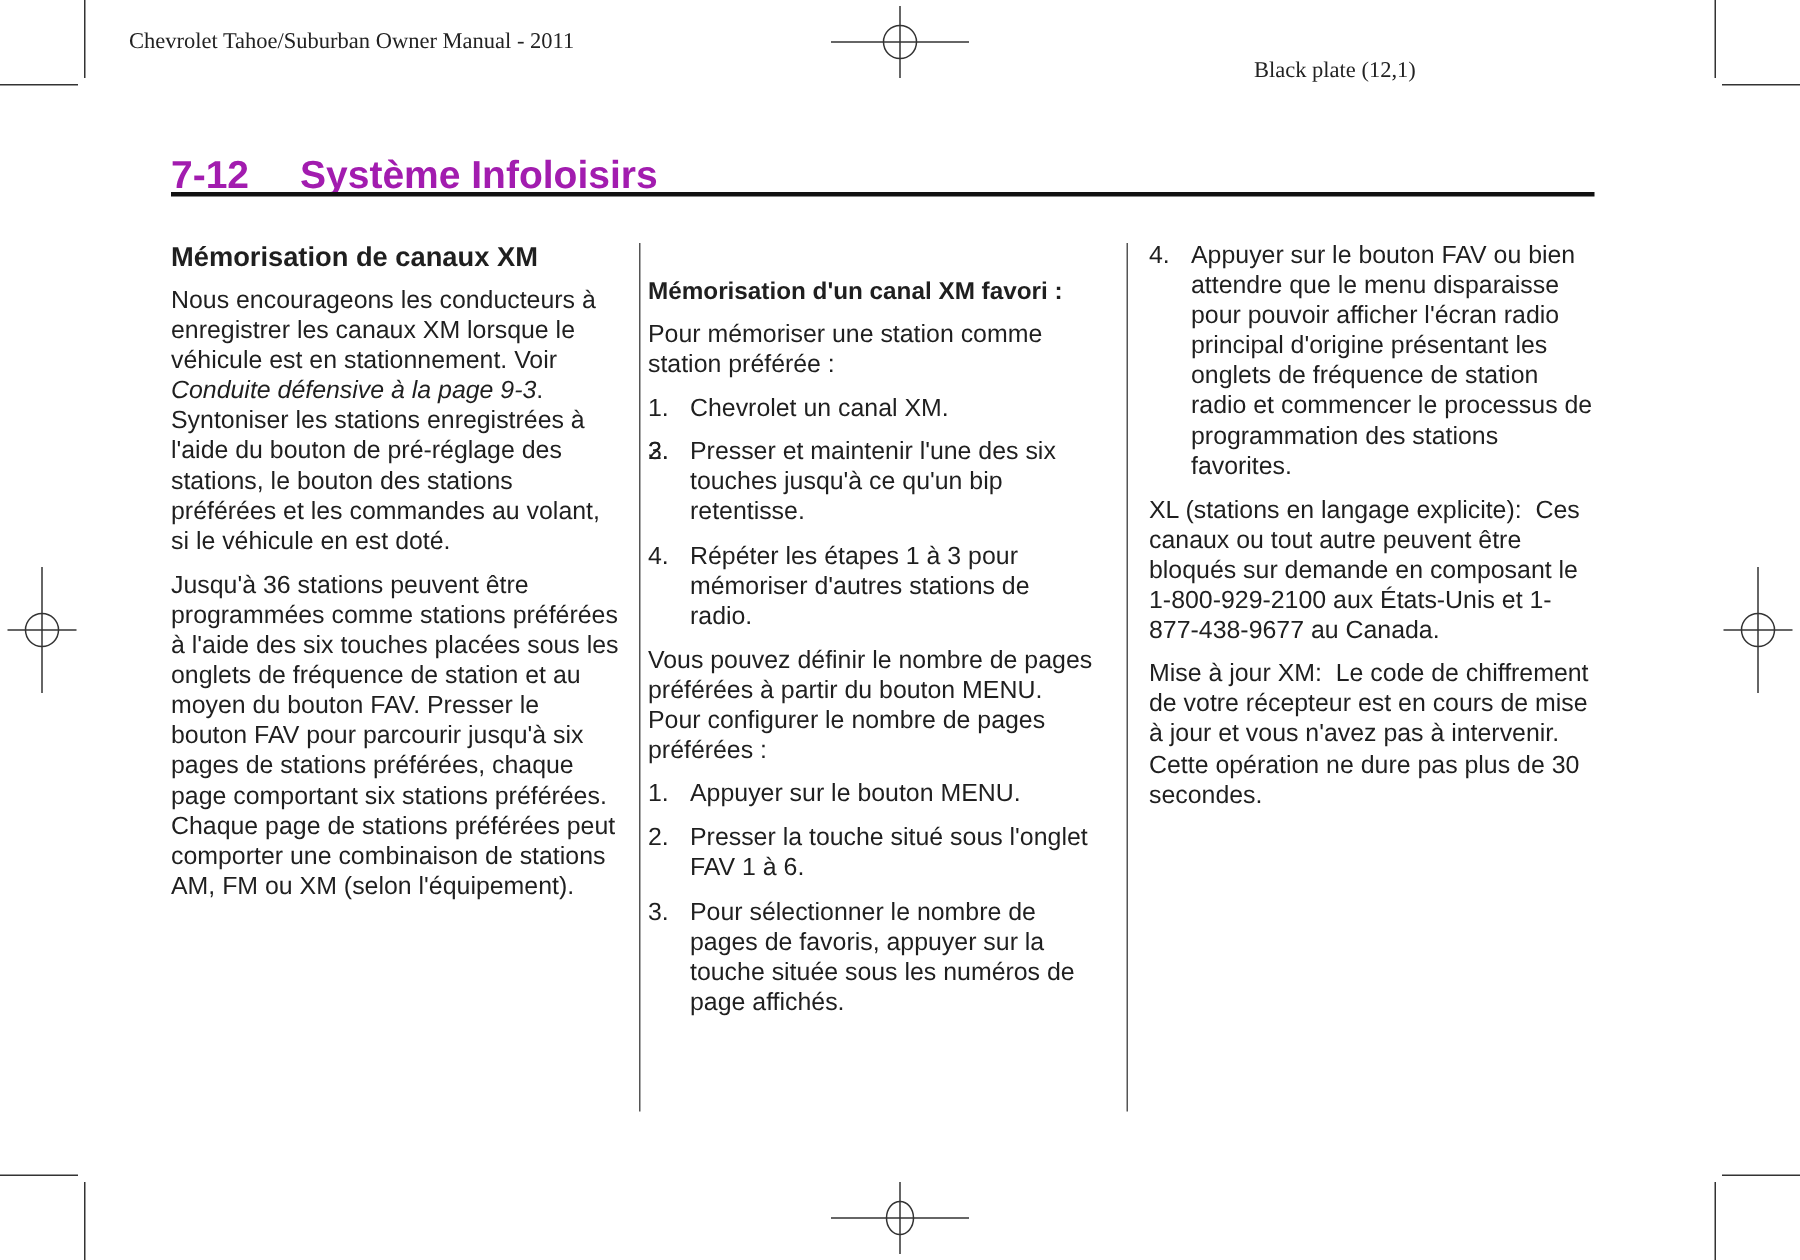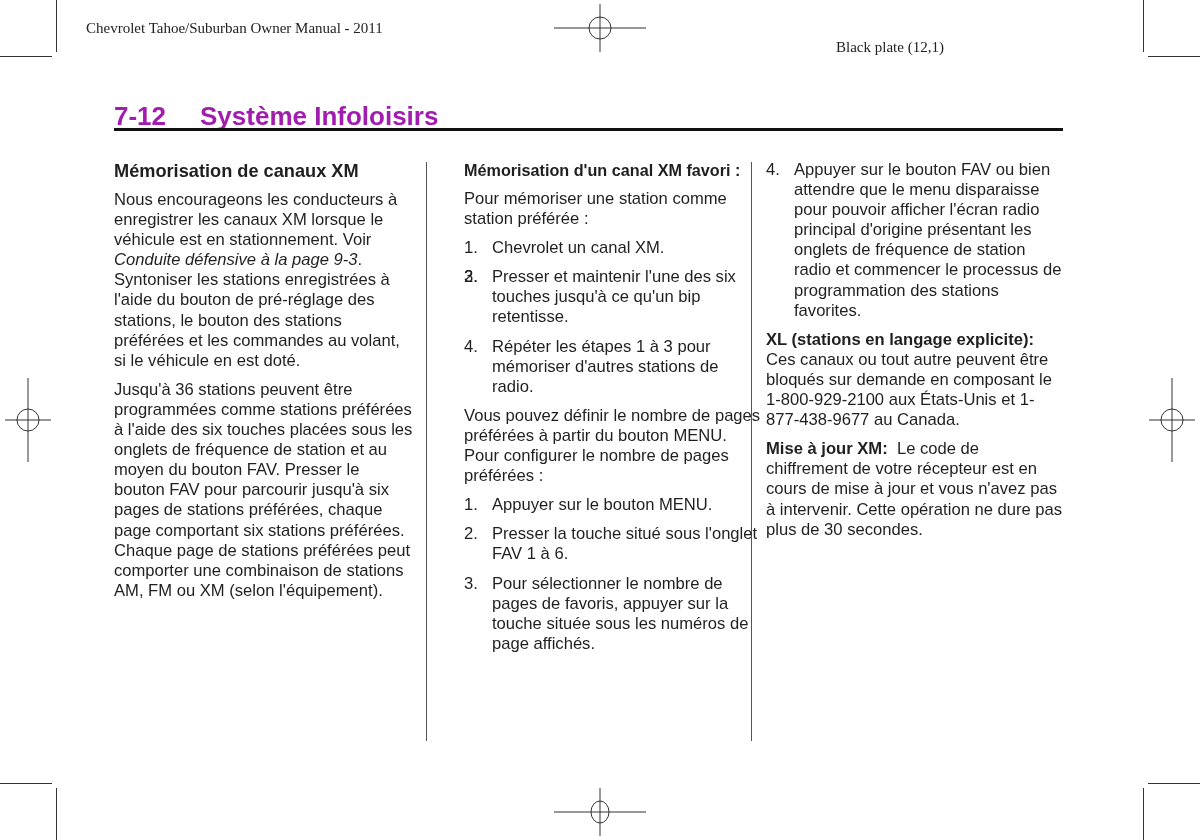--- a/index.html
+++ b/index.html
@@ -21,21 +21,21 @@
     .rule { left: 114px; top: 128px; width: 949px; height: 3px; background: #111; }
     .vdiv { width: 1px; background: #555; top: 162px; height: 579px; }
     .col { top: 160px; width: 300px; font-size: 16.6px; line-height: 20.1px; color: #1f1f1f; }
     .col p { margin: 0 0 9px 0; }
     .h2 { font-size: 18.2px; font-weight: bold; margin: 0 0 8px 0; line-height: 22px; }
     .h3 { font-size: 16.2px; font-weight: bold; margin: 0 0 9px 0; line-height: 20px; }
     .ol { margin: 0; padding: 0; list-style: none; }
     .ol li { position: relative; padding-left: 28px; margin-bottom: 9px; }
     .ol li .n { position: absolute; left: 0; top: 0; }
     .it { font-style: italic; }
-    .b { font-weight: bold; text-align: center; }
+    .b { font-weight: normal; text-align: center; }
     .crop { background: #333; }
     .reg { position: absolute; }
   </style>
 </head>
 <body>
 
 <div class="abs crop" style="left:56px; top:0; width:1px; height:52px;"></div>
 <div class="abs crop" style="left:0; top:56px; width:52px; height:1px;"></div>
 <div class="abs crop" style="left:1143px; top:0; width:1px; height:52px;"></div>
 <div class="abs crop" style="left:1148px; top:56px; width:52px; height:1px;"></div>
@@ -75,21 +75,21 @@
 
 <div class="abs vdiv" style="left:426px;"></div>
 <div class="abs vdiv" style="left:751px;"></div>
 
 <div class="abs col" style="left:114px; width:300px;">
   <div class="h2">Mémorisation de canaux XM</div>
   <p><span>Nous encourageons les conducteurs à enregistrer les canaux XM lorsque le véhicule est en stationnement. Voir </span><span class="it">Conduite défensive à la page 9-3</span><span>. Syntoniser les stations enregistrées à l'aide du bouton de pré-réglage des stations, le bouton des stations préférées et les commandes au volant, si le véhicule en est doté.</span></p>
   <p>Jusqu'à 36 stations peuvent être programmées comme stations préférées à l'aide des six touches placées sous les onglets de fréquence de station et au moyen du bouton FAV. Presser le bouton FAV pour parcourir jusqu'à six pages de stations préférées, chaque page comportant six stations préférées. Chaque page de stations préférées peut comporter une combinaison de stations AM, FM ou XM (selon l'équipement).</p>
 </div>
 
-<div class="abs col" style="left:464px; width:298px;">
+<div class="abs col" style="left:432px; width:298px;margin-top:24px;">
   <div class="h3">Mémorisation d'un canal XM favori :</div>
   <p>Pour mémoriser une station comme station préférée :</p>
   <ul class="ol">
     <li><span class="n">1.</span><span>Chevrolet un canal XM.</span></li>
     <li><span class="n">2.</span></li>
     <li><span class="n">3.</span><span>Presser et maintenir l'une des six touches jusqu'à ce qu'un bip retentisse.</span></li>
     <li><span class="n">4.</span><span>Répéter les étapes 1 à 3 pour mémoriser d'autres stations de radio.</span></li>
   </ul>
   <p>Vous pouvez définir le nombre de pages préférées à partir du bouton MENU. Pour configurer le nombre de pages préférées :</p>
   <ul class="ol">

